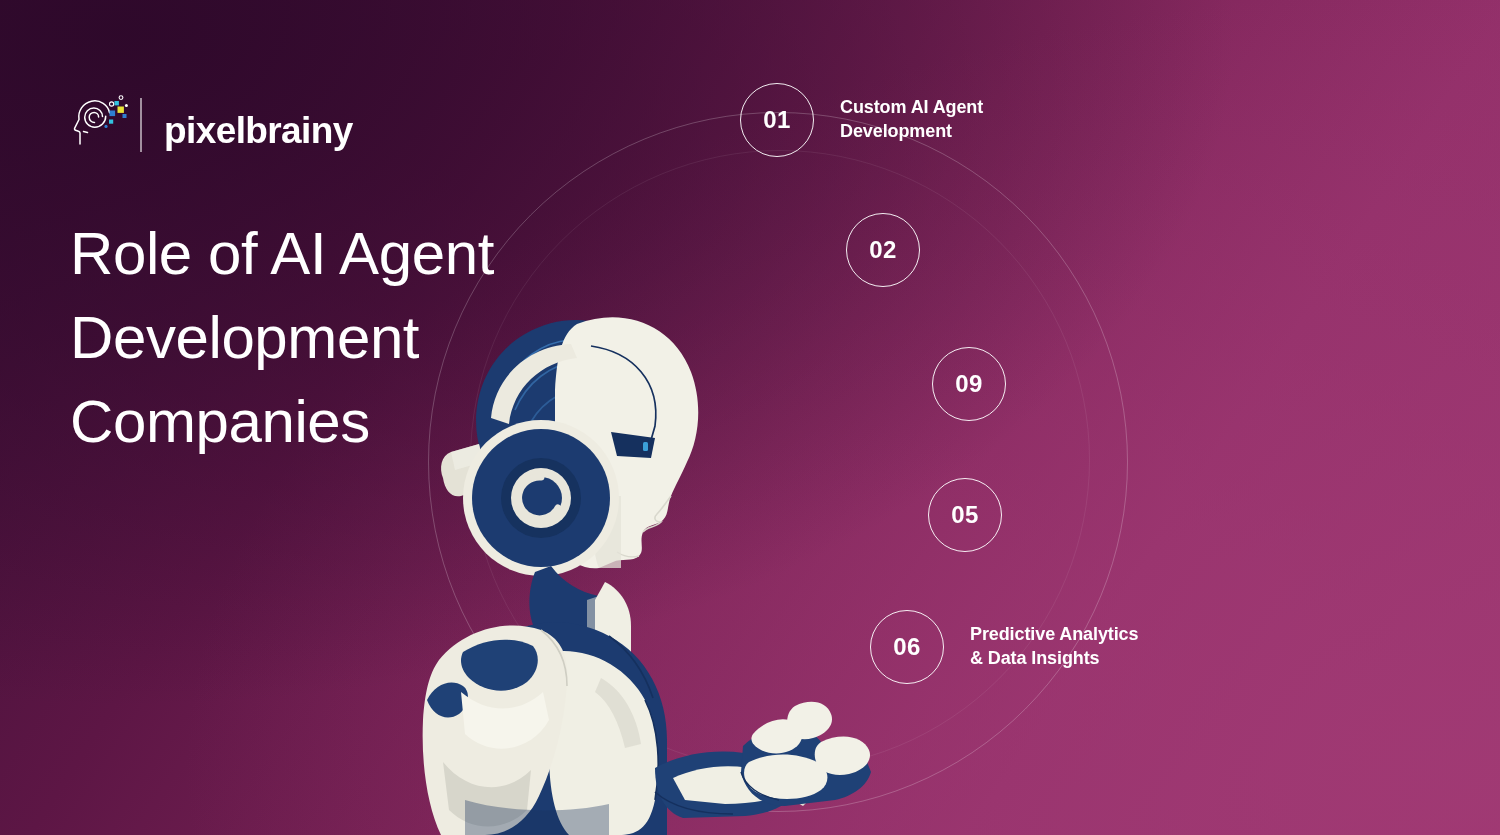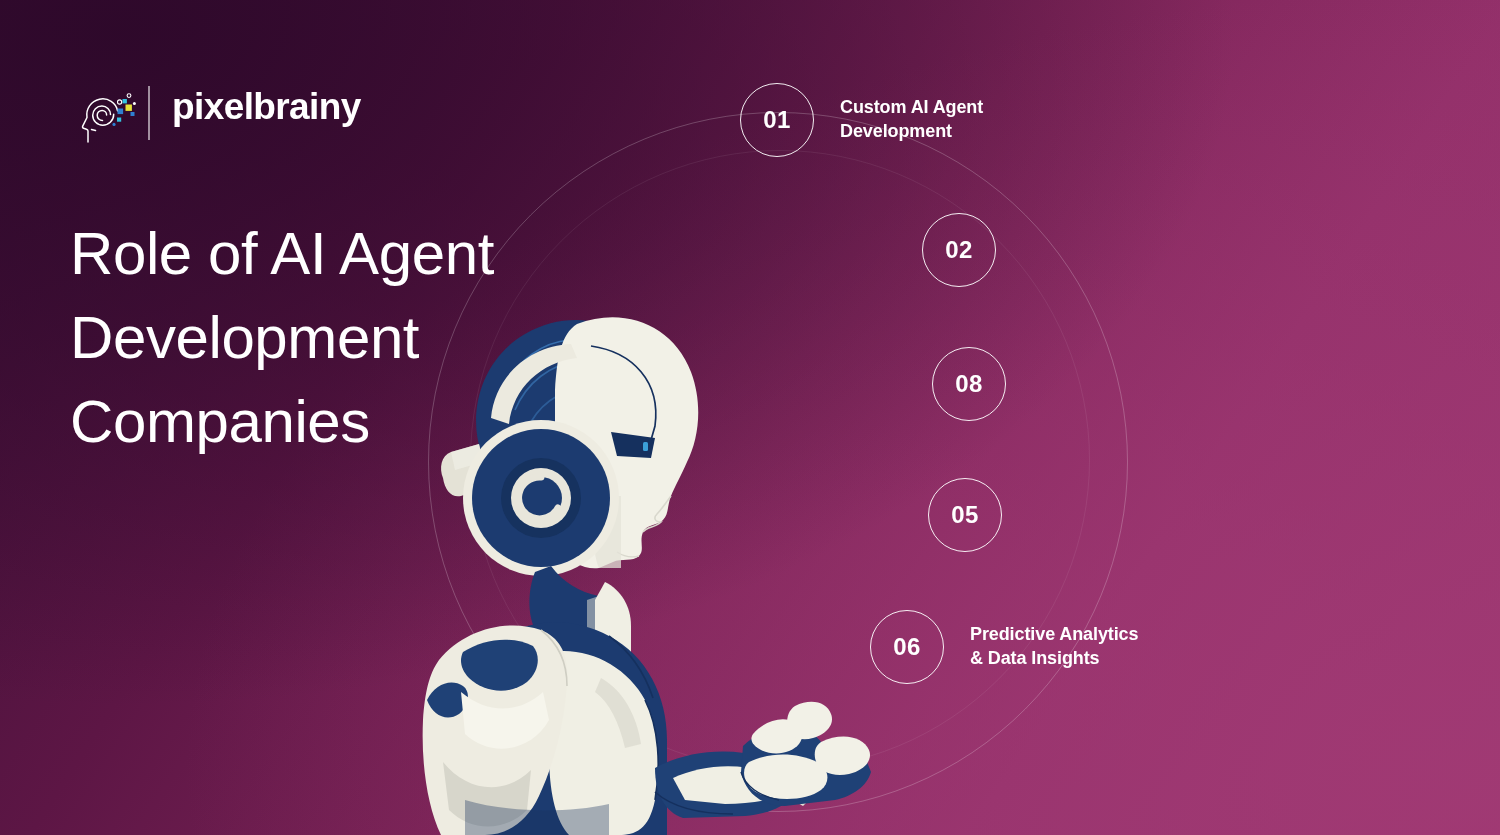--- a/index.html
+++ b/index.html
@@ -28,22 +28,22 @@
     pointer-events:none;
   }
   .deco-circle.inner {
     left:470px; top:150px;
     width:620px; height:620px;
     border-color:rgba(255,255,255,0.07);
   }
 
   
   #logo {
-    position:absolute; left:78px; top:86px;
-    display:flex; align-items:flex-start; gap:0px;
+    position:absolute; left:70px; top:86px;
+    display:flex; align-items:flex-end; gap:0px;
     height:66px;
   }
   .logo-mark { position:relative; width:64px; height:64px; }
   .logo-divider {
     width:2px; height:54px;
     background:rgba(255,255,255,0.55);
     margin:0 22px 0 6px;
   }
   .logo-word {
     font-size:37px; font-weight:700;
@@ -76,21 +76,21 @@
   .item-label {
     margin-left:26px;
     color:#ffffff;
     font-size:18px; font-weight:700;
     line-height:1.31;
     letter-spacing:-0.1px;
     white-space:pre-line;
   }
 
   #item-0 { left:740px; top:83px; }
-  #item-1 { left:922px; top:213px; }
+  #item-1 { left:846px; top:213px; }
   #item-2 { left:932px; top:347px; }
   #item-3 { left:928px; top:478px; }
   #item-4 { left:870px; top:610px; }
 
   
   #robot { position:absolute; left:355px; top:300px; width:520px; height:535px; }
   #robot svg { display:block; width:100%; height:100%; }
 </style>
 </head>
 <body>
@@ -247,21 +247,21 @@
       <div class="badge">01</div>
       <div class="item-label">Custom AI Agent
 Development</div>
     </div>
 
     <div class="item" id="item-1">
       <div class="badge">02</div>
     </div>
 
     <div class="item" id="item-2">
-      <div class="badge">08</div>
+      <div class="badge">09</div>
     </div>
 
     <div class="item" id="item-3">
       <div class="badge">05</div>
     </div>
 
     <div class="item" id="item-4">
       <div class="badge">06</div>
       <div class="item-label">Predictive Analytics
 &amp; Data Insights</div>

